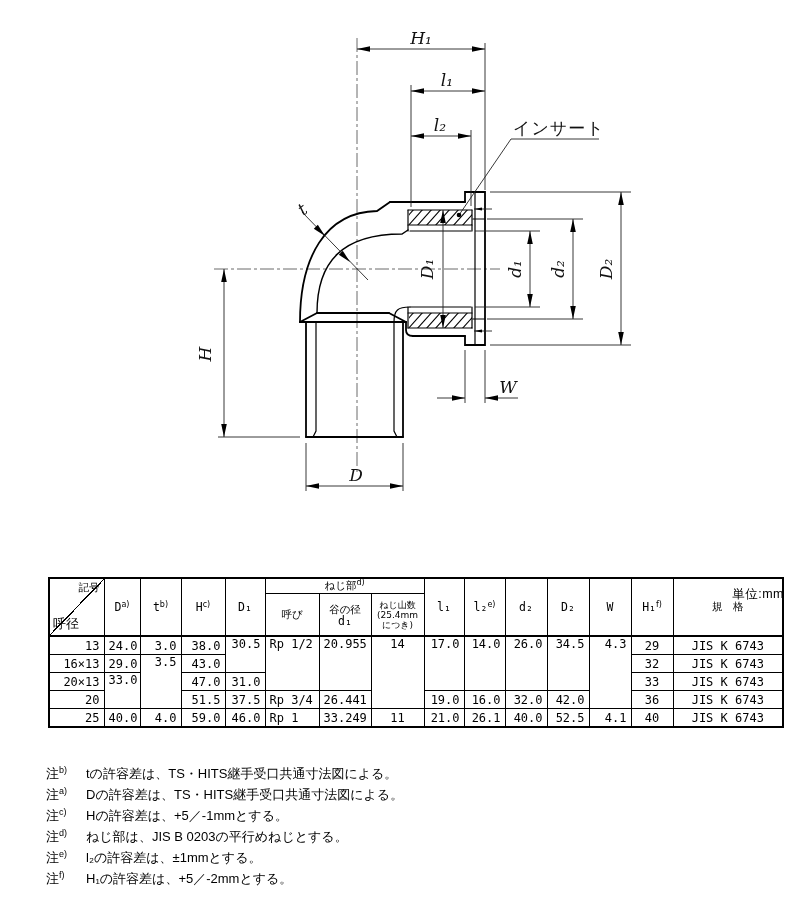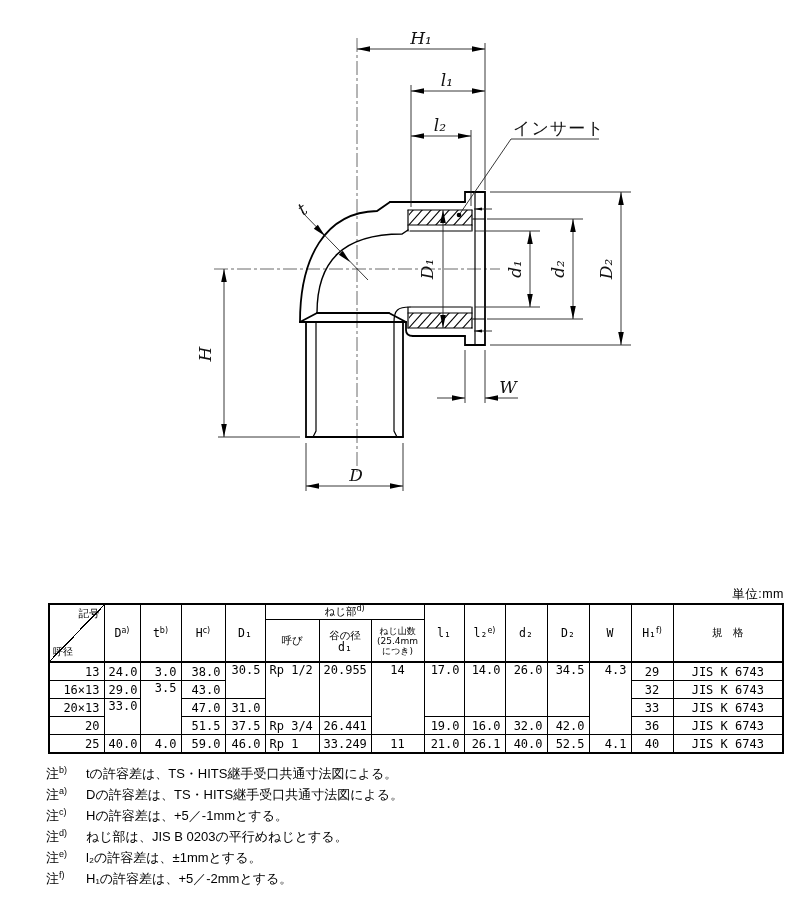--- a/index.html
+++ b/index.html
@@ -5,36 +5,36 @@
   html,body{margin:0;padding:0;background:#fff;}
   #page{position:relative;width:800px;height:898px;background:#ffffff;overflow:hidden;
         font-family:"Liberation Sans","DejaVu Sans",sans-serif;color:#000;}
   svg{display:block;}
   svg text{fill:#111;}
   .dimlbl{font-family:"DejaVu Serif","Liberation Serif",serif;font-style:italic;font-size:17px;}
   .jplbl{font-family:"DejaVu Sans","Liberation Sans",sans-serif;font-size:17px;letter-spacing:1px;}
 
   #unit-label{position:absolute;top:586px;right:16px;font-size:12.5px;letter-spacing:0.5px;}
 
-  table.dim{position:absolute;top:603px;left:48px;border-collapse:collapse;table-layout:fixed;
+  table.dim{position:absolute;top:577px;left:48px;border-collapse:collapse;table-layout:fixed;
             width:734px;font-family:"DejaVu Sans Mono","Liberation Mono",monospace;font-size:12px;}
   table.dim th,table.dim td{border:1px solid #000;padding:0 4px;white-space:nowrap;overflow:hidden;}
   table.dim{border:2px solid #000;}
   table.dim thead th{font-weight:normal;font-size:10.5px;text-align:center;vertical-align:middle;
                      font-family:"DejaVu Sans","Liberation Sans",sans-serif;}
   table.dim thead{border-bottom:2px solid #000;}
   table.dim sup{font-size:8px;line-height:0;}
   .varlet{font-family:"DejaVu Sans Mono","Liberation Mono",monospace;font-size:11.5px;}
   td.num{text-align:right;padding-right:6px;height:17px;}
   td.code{text-align:left;padding-left:3px;}
   td.ctr{text-align:center;}
   th.corner{position:relative;padding:0;height:56px;
     background:linear-gradient(to bottom right,transparent 49.2%,#000 49.2%,#000 50.8%,transparent 50.8%);}
   th.corner .tr{position:absolute;top:2px;right:4px;font-size:10.5px;}
-  th.corner .bl{position:absolute;bottom:2px;left:3px;font-size:10px;}
+  th.corner .bl{position:absolute;bottom:2px;left:3px;font-size:13px;}
   th.neji-head{height:14px;font-size:10.5px;}
   .small3{font-size:9px;line-height:10px;display:block;}
   .headline{display:block;line-height:12px;}
 
   #notes{position:absolute;top:762px;left:46px;font-size:13px;line-height:16.6px;}
   #notes .note-row{white-space:nowrap;}
   #notes .np{display:inline-block;width:40px;}
   #notes sup{font-size:9px;}
 </style>
 </head>

